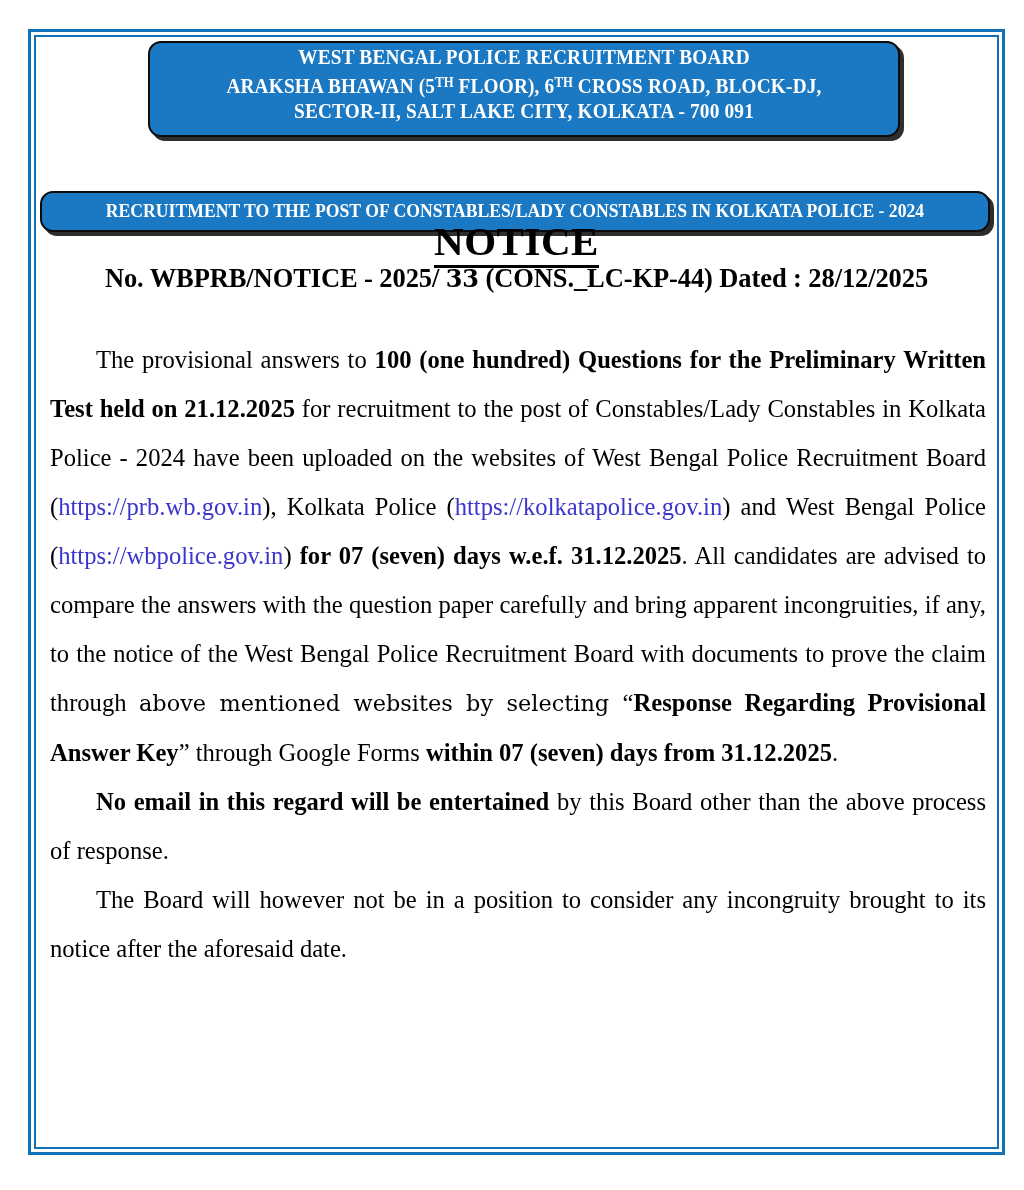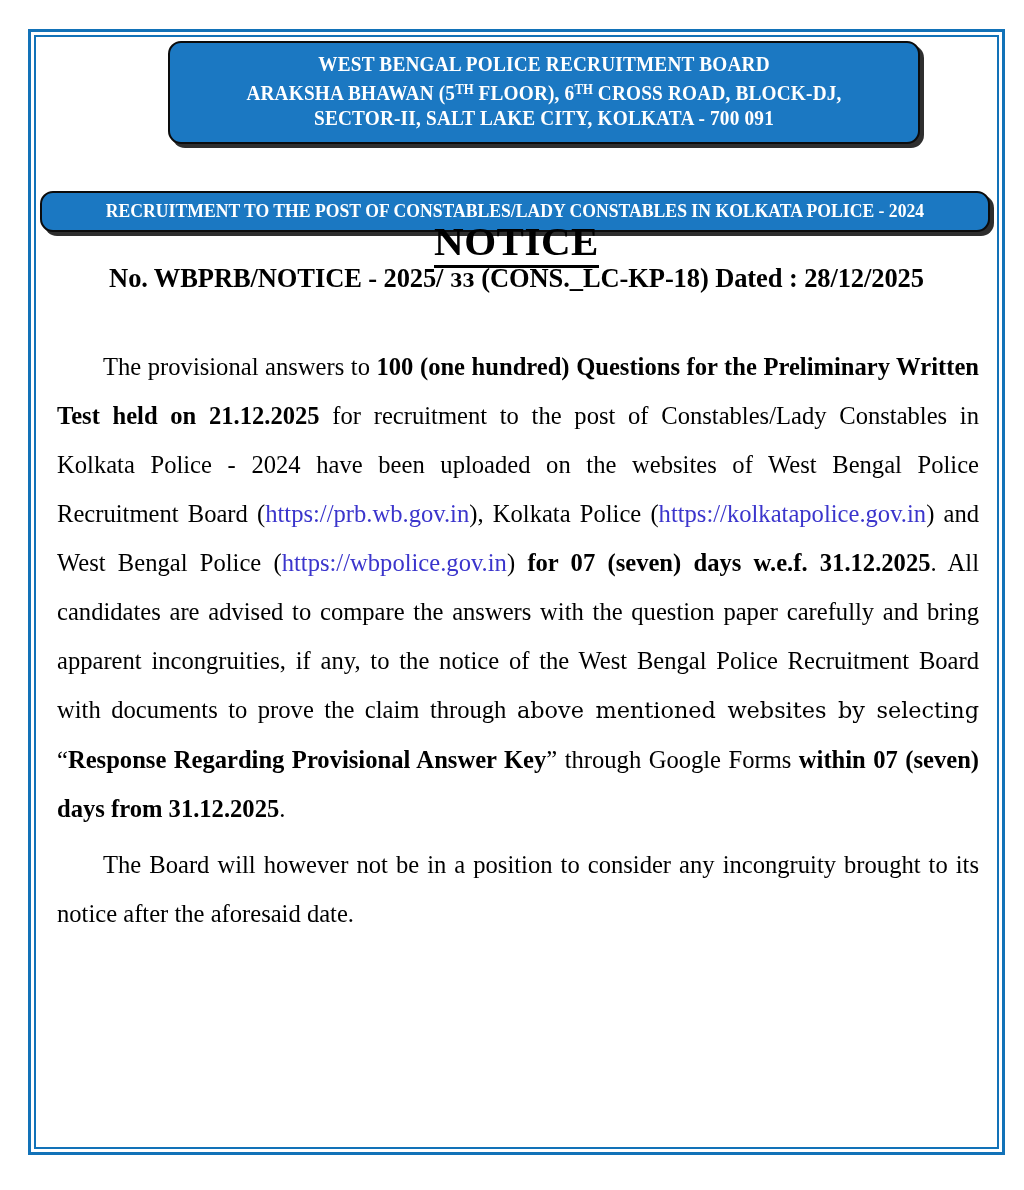--- a/index.html
+++ b/index.html
@@ -56,22 +56,21 @@
     font-family: "Liberation Serif", "DejaVu Serif", serif;
     font-weight: bold;
     box-sizing: border-box;
   }
 
   #header-banner {
     position: absolute;
     left: 114px;
     top: 6px;
     width: 752px;
-    padding: 9px 10px 11px 10px;
-    margin-left: 20px;
+    padding: 2px 10px 11px 10px;
   }
   #header-banner .bline {
     display: block;
     font-size: 20.5px;
     line-height: 25px;
     letter-spacing: 0.2px;
     white-space: nowrap;
     transform: scaleX(0.94);
     transform-origin: center;
   }
@@ -123,36 +122,36 @@
     left: 0;
     top: 228px;
     width: 965px;
     text-align: center;
     font-size: 26.5px;
     font-weight: bold;
     letter-spacing: -0.1px;
   }
   #notice-ref .num {
     font-family: "DejaVu Serif", "Liberation Serif", serif;
-    font-size: 18px;
+    font-size: 24px;
   }
 
   
   #body-text {
     position: absolute;
     left: 16px;
     top: 300px;
     width: 936px;
     font-size: 24.6px;
     line-height: 49px;
     text-align: justify;
     text-justify: inter-word;
   }
   #body-text p {
-    margin: 7px;
+    margin: 0;
     text-indent: 46px;
   }
   b, strong {
     font-weight: bold;
   }
   .link {
     color: #3b35cc;
   }
   .narrow {
     font-family: "DejaVu Serif", "Liberation Serif", serif;
@@ -172,24 +171,25 @@
     <span class="bline l2"><span>ARAKSHA BHAWAN (5</span><span class="sup">TH</span><span> FLOOR), 6</span><span class="sup">TH</span><span> CROSS ROAD, BLOCK-DJ,</span></span>
     <span class="bline l3">SECTOR-II, SALT LAKE CITY, KOLKATA - 700 091</span>
   </div>
 
   <div class="banner" id="subject-banner">
     <span class="bline">RECRUITMENT TO THE POST OF CONSTABLES/LADY CONSTABLES IN KOLKATA POLICE - 2024</span>
   </div>
 
   <div id="notice-title"><span>NOTICE</span></div>
 
-  <div id="notice-ref"><span>No. WBPRB/NOTICE - 2025/</span> <span class="num">33</span> <span>(CONS._LC-KP-18) Dated :</span> <span>28/12/2025</span></div>
+  <div id="notice-ref"><span>No. WBPRB/NOTICE - 2025/</span> <span class="num">33</span> <span>(CONS._LC-KP-44) Dated :</span> <span>28/12/2025</span></div>
 
   <div id="body-text">
 
     <p style="text-align-last: left;"><span>The provisional answers to </span><b>100 (one hundred) Questions for the Preliminary Written Test held on 21.12.2025</b><span> for recruitment to the post of Constables/Lady Constables in Kolkata Police - 2024 have been uploaded on the websites of West Bengal Police Recruitment Board (</span><span class="link">https://prb.wb.gov.in</span><span>), Kolkata Police (</span><span class="link">https://kolkatapolice.gov.in</span><span>) and West Bengal Police (</span><span class="link">https://wbpolice.gov.in</span><span>) </span><b>for 07 (seven) days w.e.f. 31.12.2025</b><span>. All candidates are advised to compare the answers with the question paper carefully and bring apparent incongruities, if any, to the notice of the West Bengal Police Recruitment Board with documents to prove the claim through </span><span class="narrow">above mentioned websites by selecting </span><span>“</span><b>Response Regarding Provisional Answer Key</b><span>”</span><span> through Google Forms </span><b>within 07 (seven) days from 31.12.2025</b><span>.</span></p>
 
+    <p style="text-align-last: left;"><b>No email in this regard will be entertained</b><span> by this Board other than the above process of response.</span></p>
 
     <p style="text-align-last: left;"><span>The Board will however not be in a position to consider any incongruity brought to its notice after the aforesaid date.</span></p>
 
   </div>
 
 </div>
 
 </body></html>

